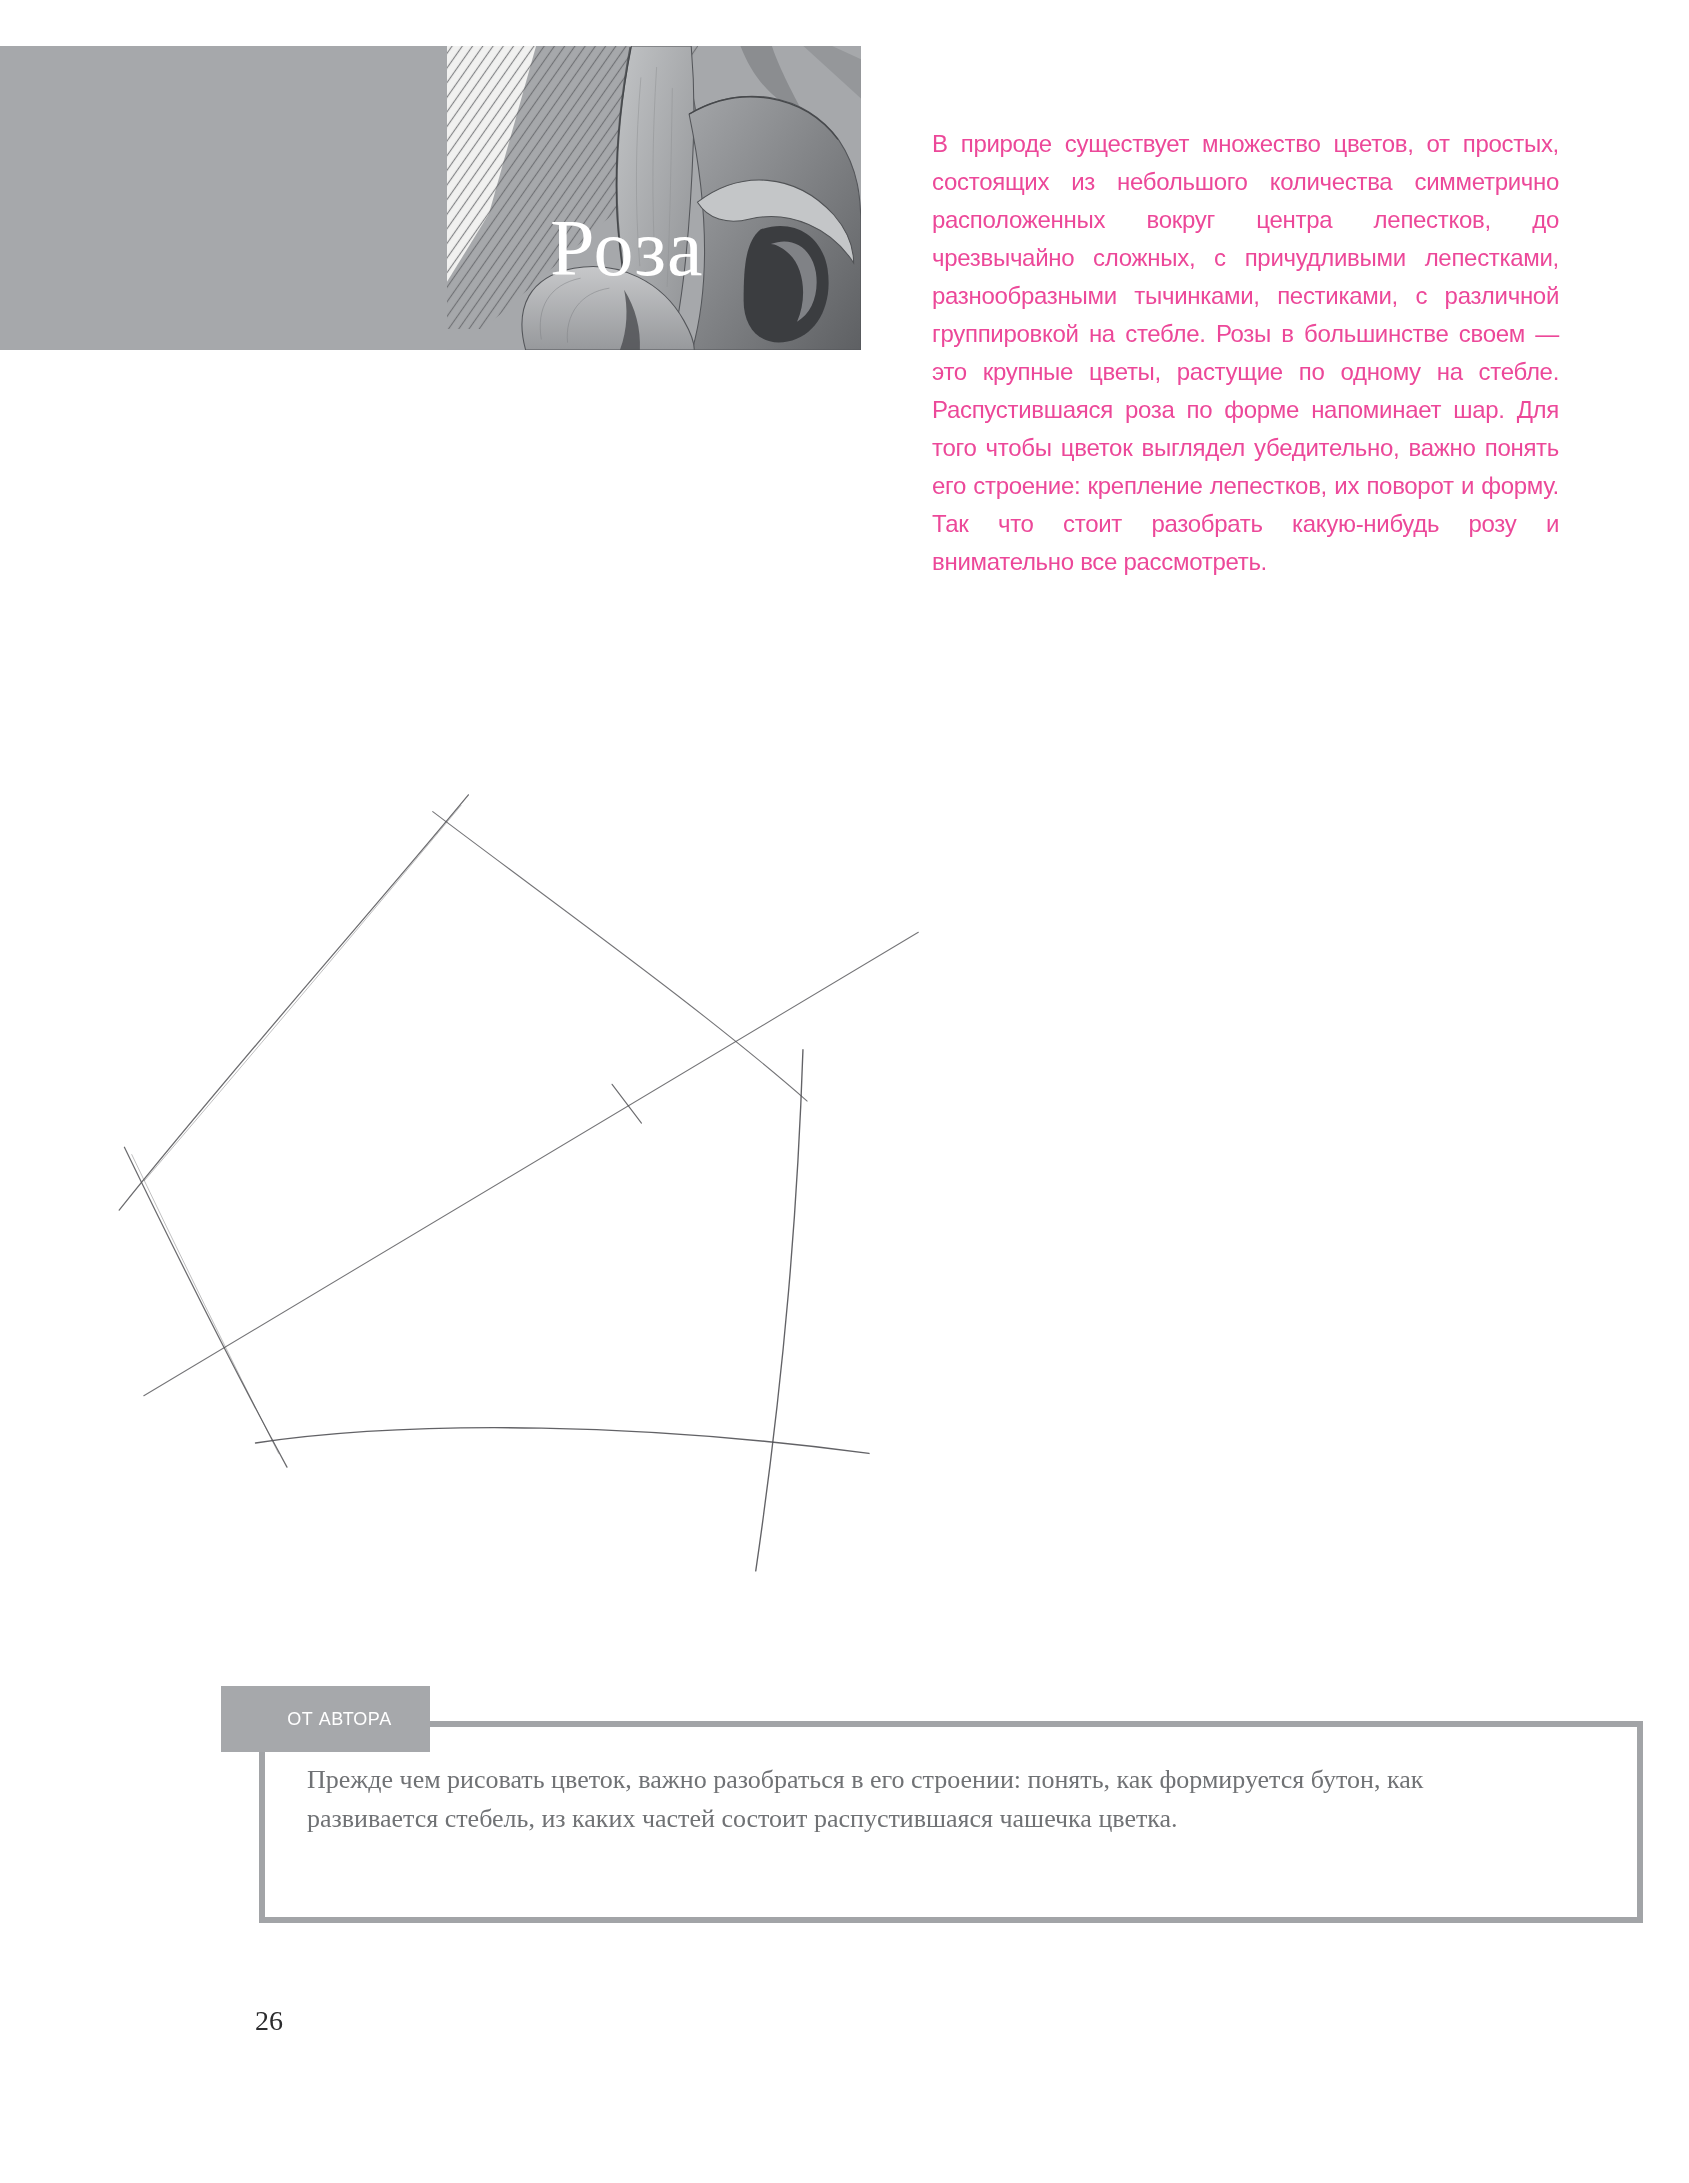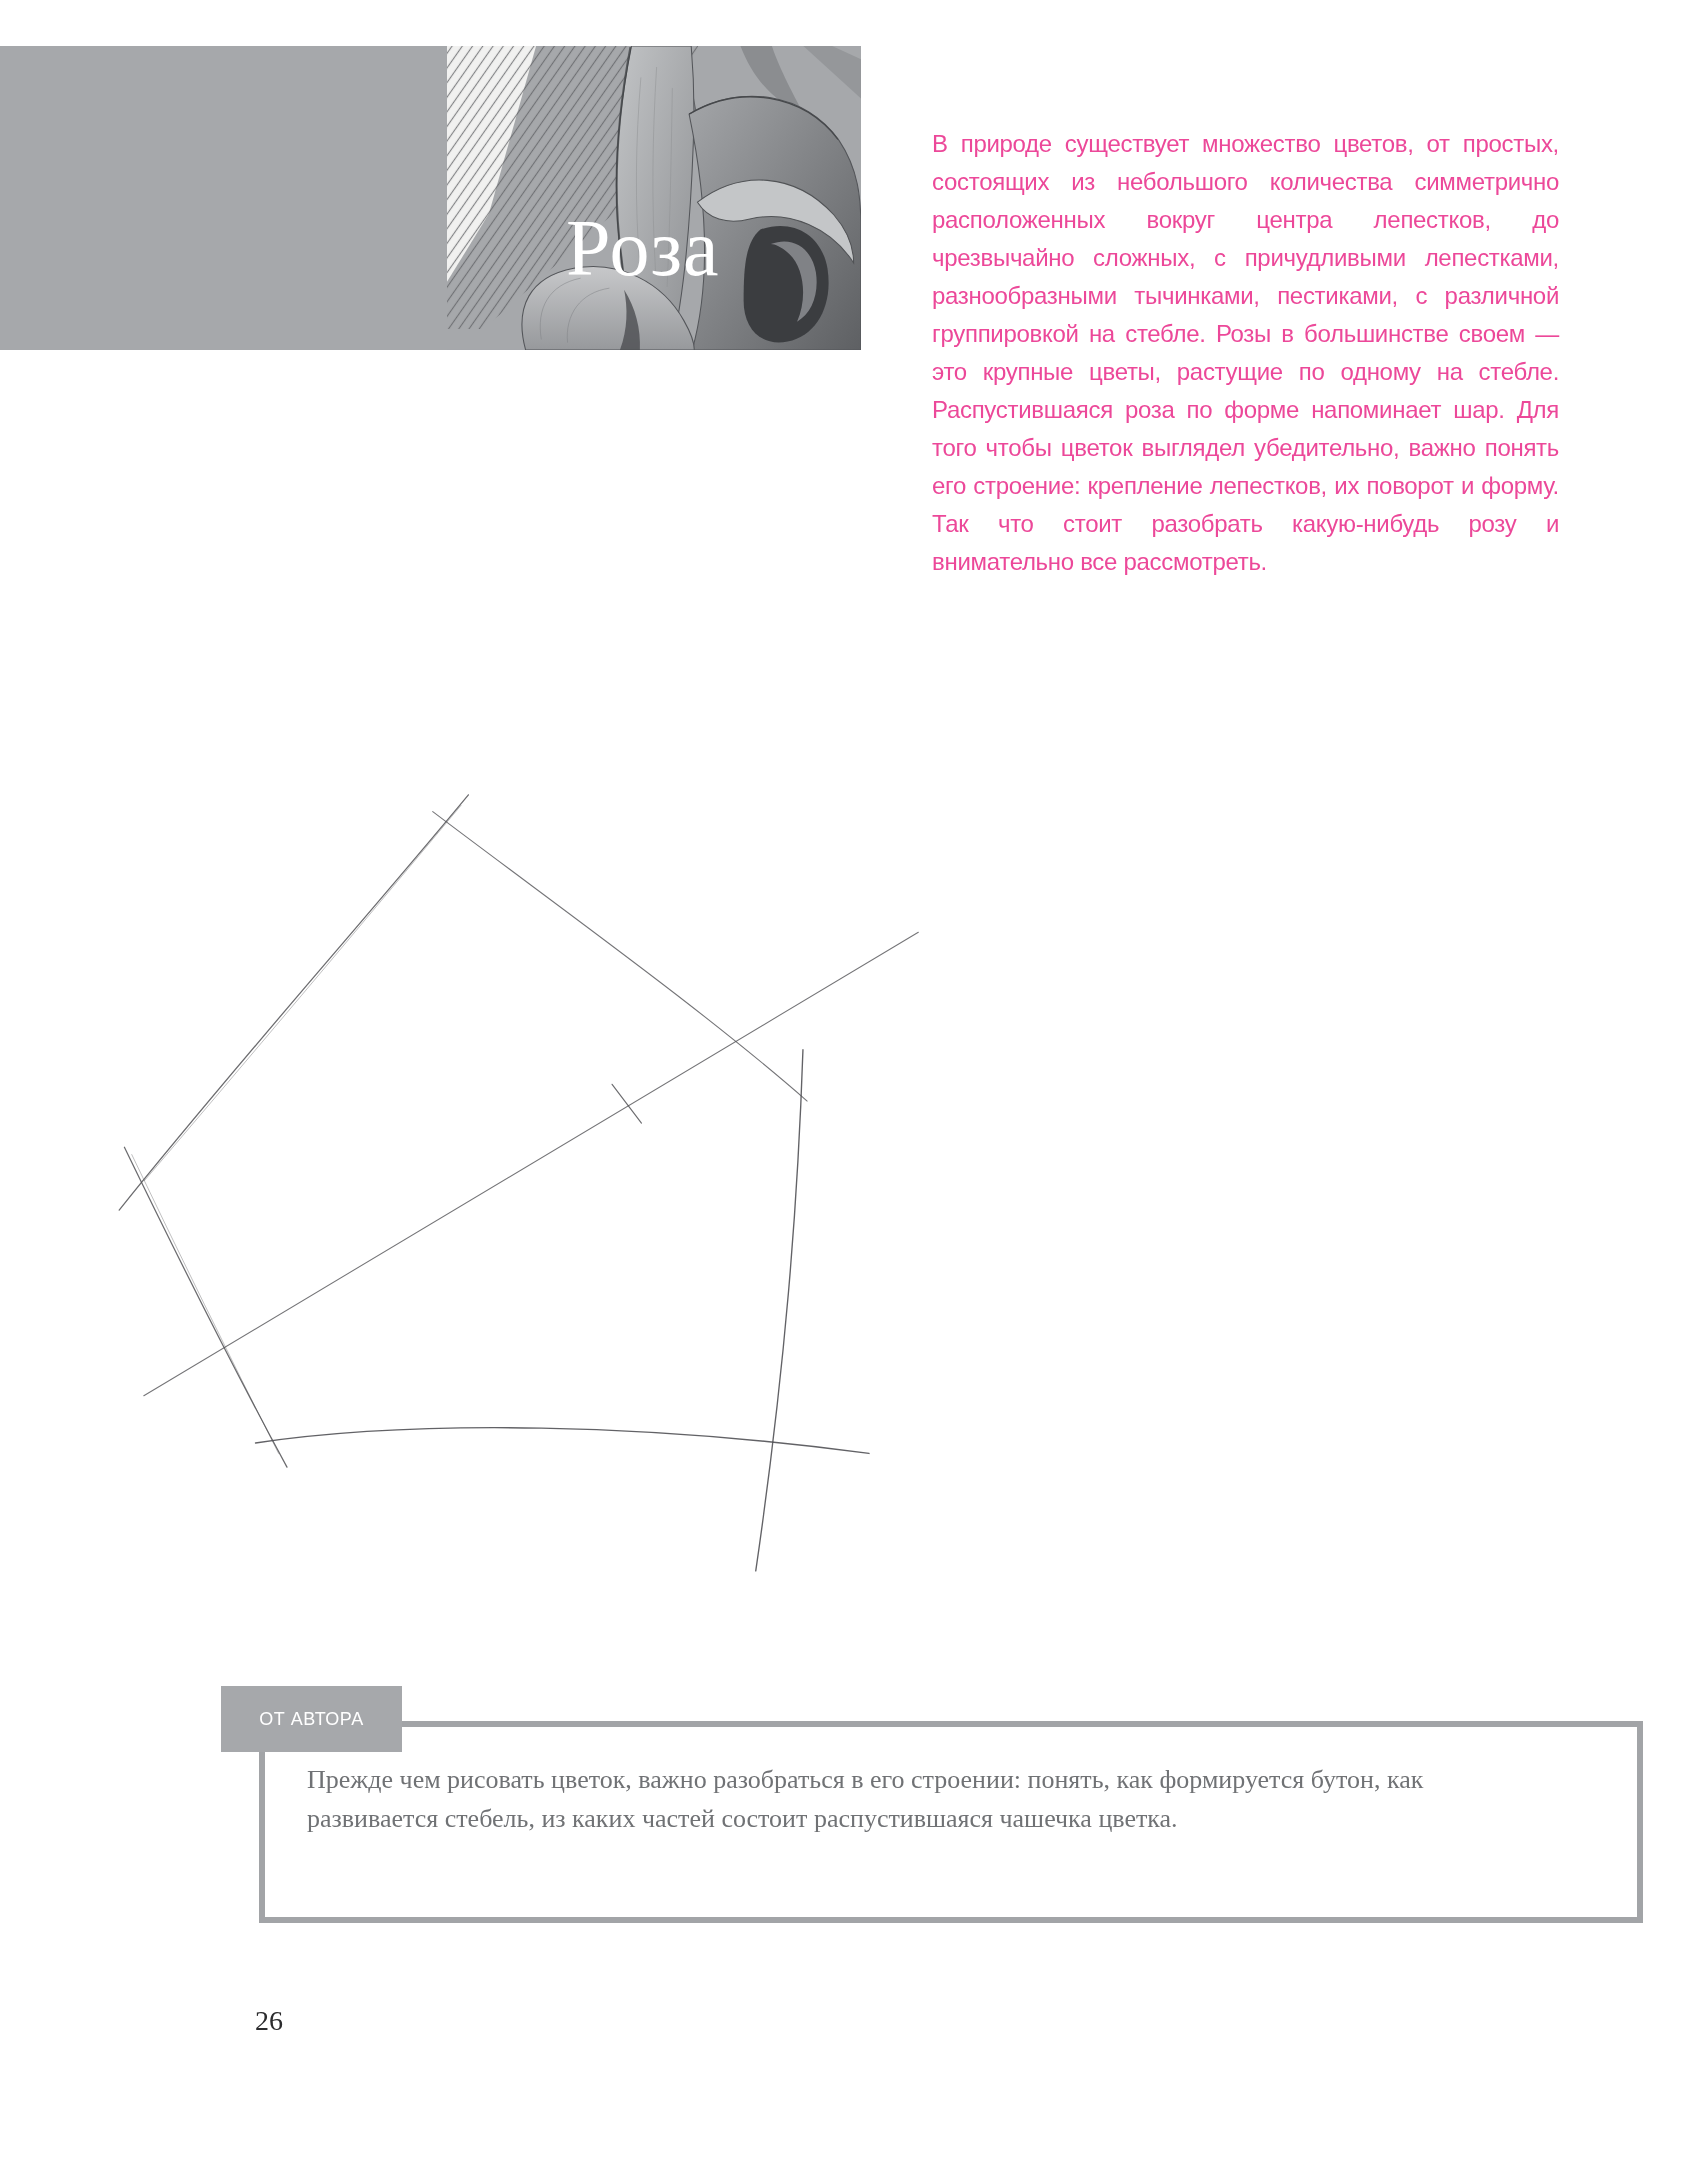--- a/index.html
+++ b/index.html
@@ -19,21 +19,20 @@
   .rose-art{
     position:absolute;right:0;top:0;
     width:414px;height:304px;display:block;
   }
   .page-title{
     position:absolute;left:550px;top:208px;
     font-family:"Liberation Serif",serif;
     font-size:80px;line-height:1;
     color:#ffffff;letter-spacing:1px;
     z-index:3;
-    margin-left:16px;
   }
   
   .intro{
     position:absolute;left:932px;top:125px;width:627px;
     font-size:24px;line-height:38px;color:#ec4899;
     text-align:justify;text-align-last:left;
     letter-spacing:-0.3px;
   }
   .step{
     position:absolute;left:932px;top:1084px;width:627px;
@@ -61,20 +60,21 @@
     box-sizing:border-box;
     background:#ffffff;
     z-index:1;
   }
   .note-tab{
     position:absolute;left:221px;top:1686px;
     width:181px;height:66px;
     background:#a6a8ab;
     display:flex;align-items:center;justify-content:center;
     z-index:2;
+    padding-left:28px;
   }
   .note-tab-label{
     color:#ffffff;font-size:18px;letter-spacing:0.5px;
   }
   .note-text{
     position:absolute;left:42px;top:32.5px;
     width:1122px;
     font-family:"Liberation Serif",serif;
     font-size:26px;line-height:39px;
     color:#707275;

